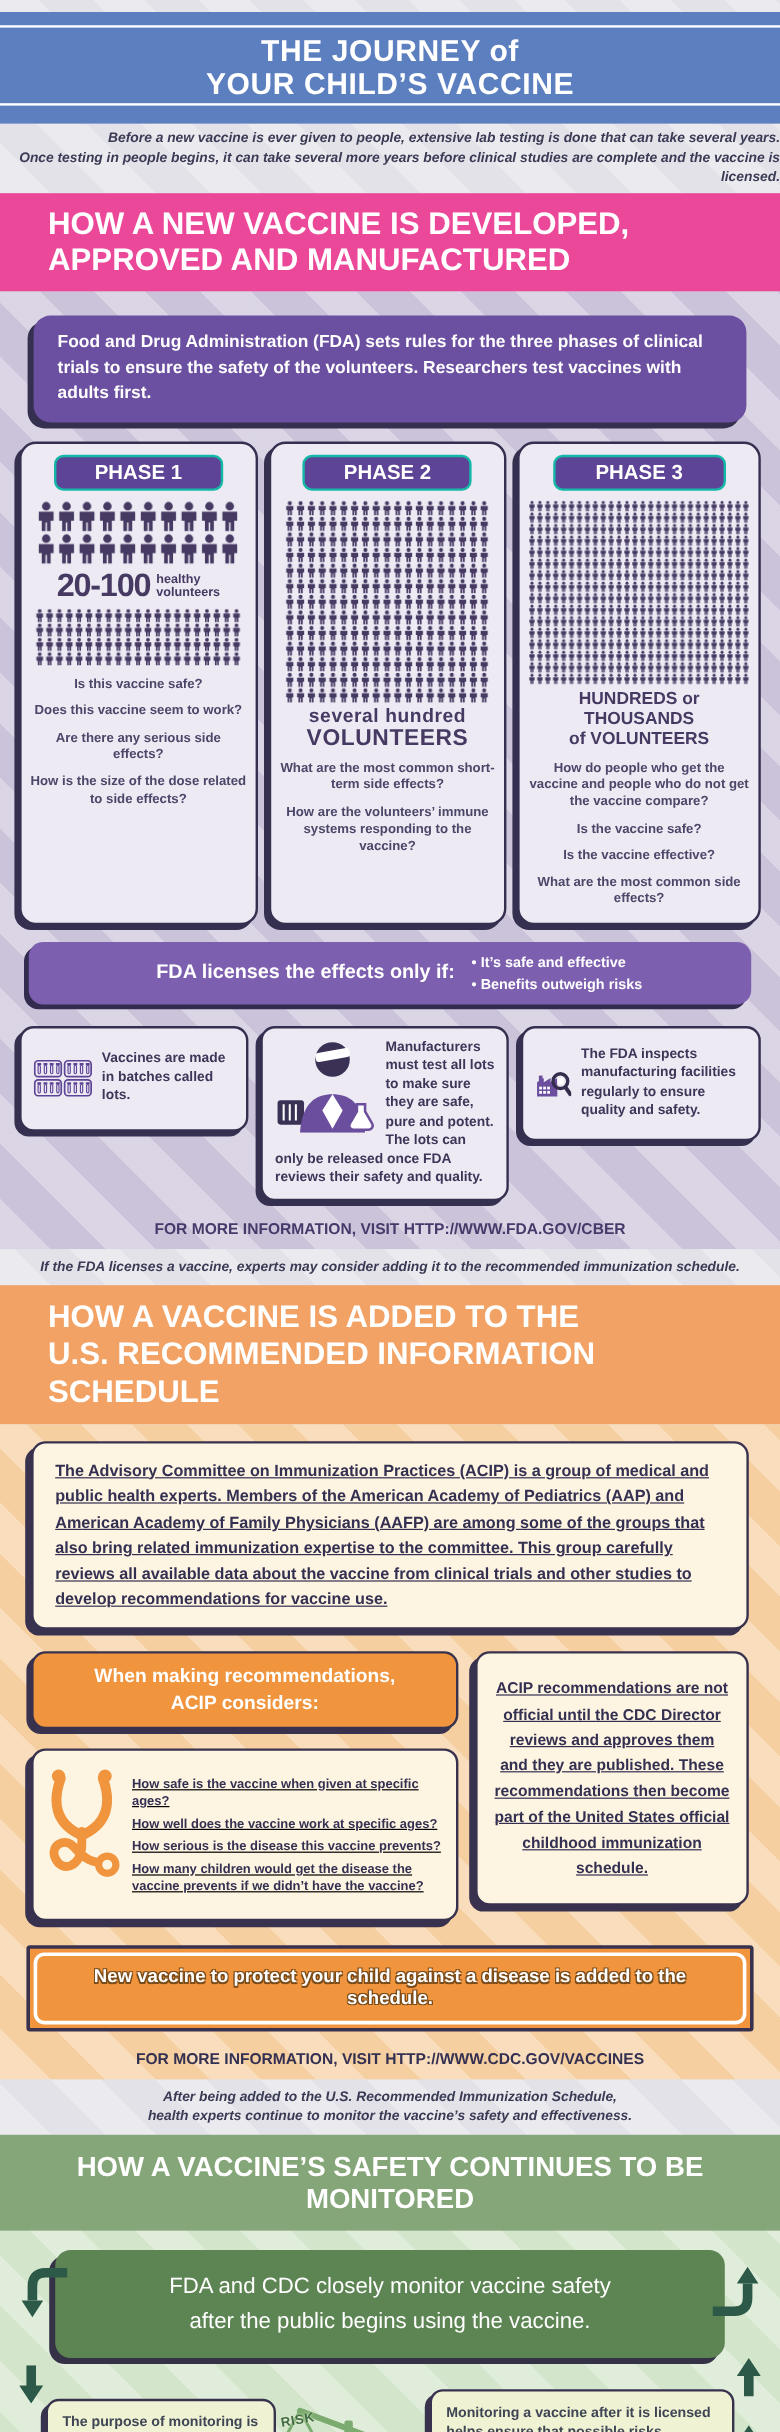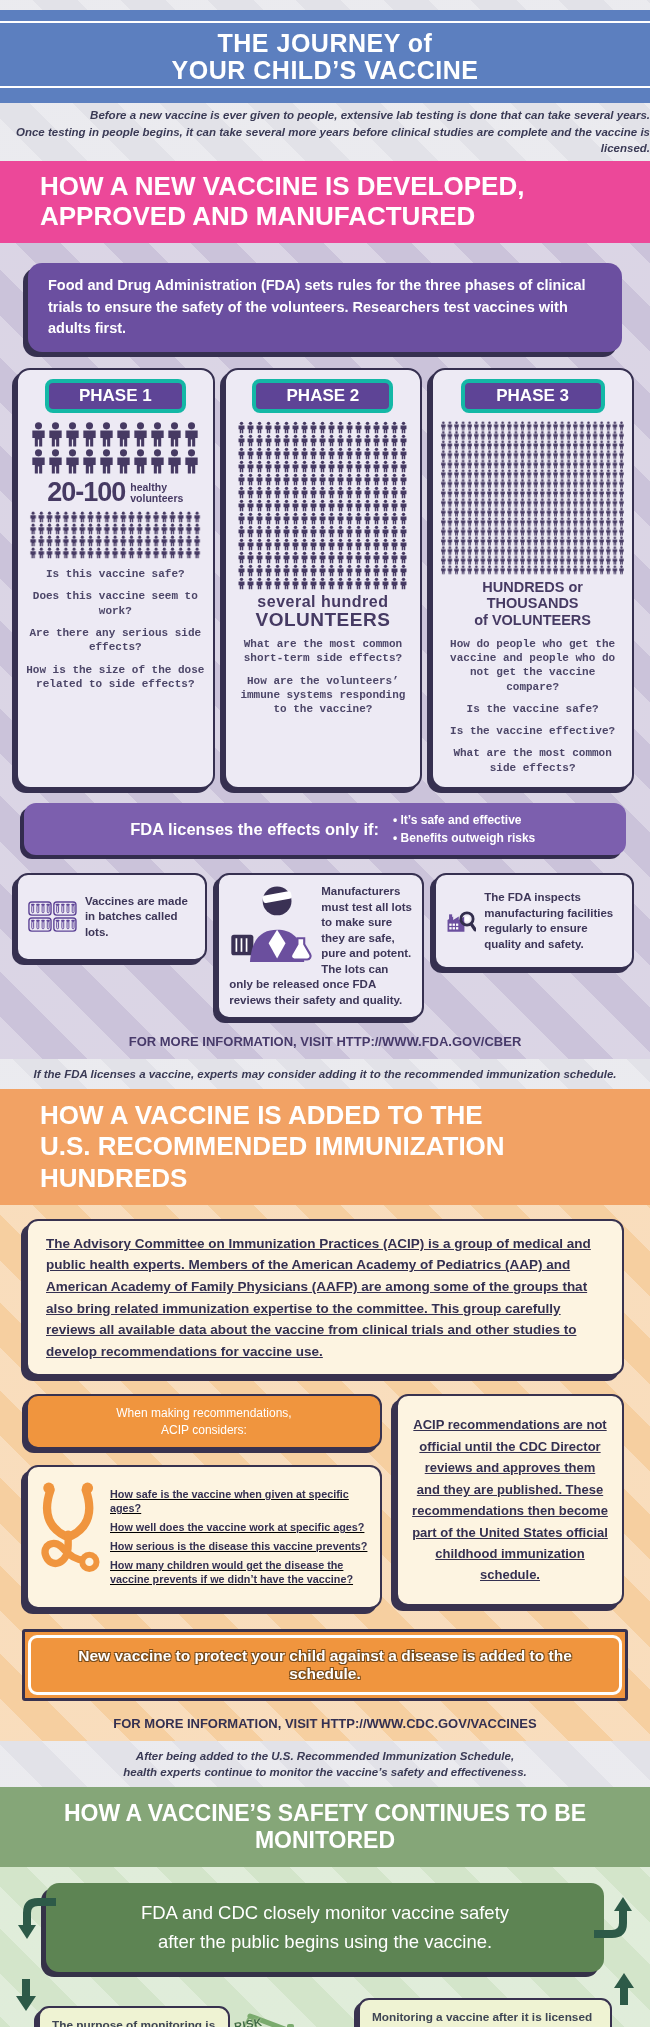--- a/index.html
+++ b/index.html
@@ -26,31 +26,31 @@
   .s2-head { background:#f2a264; padding:11px 20px 11px 40px; font-size:26px; line-height:1.2; color:#fff; font-weight:bold; }
   .s3-head { background:#85a678; padding:13px 0; font-size:23px; text-align:center; color:#fff; font-weight:bold; }
 
   
   .s1-body { background-color:#cbc3da; padding:20px 0 10px; }
   .fda-box { margin:0 28px; background:#6b4fa0; border-radius:14px; box-shadow:-5px 5px 0 #363050;
     padding:12px 20px; color:#fff; font-weight:bold; font-size:14.5px; line-height:1.5; }
   .phases { display:flex; gap:9px; margin:16px 16px 0; }
   .phase-card { flex:1; background:#edeaf4; border:2.5px solid #363050; border-radius:14px;
     box-shadow:-4px 4px 0 #363050; padding:9px 7px 12px; text-align:center; }
-  .phase-pill { background:#5e4496; border:4px solid #14b8a6; border-radius:8px; color:#fff;
+  .phase-pill { background:#5e4496; border:2px solid #14b8a6; border-radius:8px; color:#fff;
     font-weight:bold; font-size:17px; width:78%; margin:0 auto 8px; padding:3px 0; }
   .pgrid { line-height:0; margin:2px auto; }
   .p1num { display:flex; justify-content:center; align-items:center; gap:5px; margin:2px 0 3px; }
   .p1num .big { font-size:27px; font-weight:bold; color:#463a63; letter-spacing:-1px; }
   .p1num .small { font-size:10.5px; font-weight:bold; color:#463a63; text-align:left; line-height:1.05; }
   .vol1 { font-size:16px; font-weight:bold; color:#463a63; letter-spacing:.5px; margin-top:4px; line-height:1.0; }
   .vol2 { font-size:19px; font-weight:bold; color:#463a63; letter-spacing:.5px; line-height:1.0; margin-bottom:6px; }
   .vol3a { font-size:14.5px; font-weight:bold; color:#463a63; margin-top:4px; line-height:1.15; }
   .vol3b { font-size:14.5px; font-weight:bold; color:#463a63; line-height:1.15; margin-bottom:5px; }
-  .q { font-size:11px; font-weight:bold; color:#4c4668; line-height:1.3; margin-top:8px;font-family:Liberation Mono, monospace; }
+  .q { font-size:11px; font-weight:bold; color:#4c4668; line-height:1.3; margin-top:8px; }
   .license-bar { margin:14px 24px 0; background:#7c5fae; border-radius:12px; box-shadow:-4px 4px 0 #332c4e;
     display:flex; align-items:center; gap:14px; padding:8px 18px 8px 30px; }
   .license-label { color:#fff; font-weight:bold; font-size:16.5px; flex:1; text-align:right; }
   .license-bullets { color:#fff; font-weight:bold; font-size:12px; line-height:1.5; width:215px; }
   .info-cards { display:flex; gap:10px; margin:18px 16px 0; align-items:flex-start; }
   .info-card { background:#edeaf4; border:2.5px solid #363050; border-radius:12px; box-shadow:-4px 4px 0 #363050;
     padding:9px 10px; font-size:11.5px; font-weight:bold; color:#3d3658; line-height:1.35; }
   .ic1 { width:196px; display:flex; gap:8px; align-items:center; }
   .ic2 { width:212px; }
   .ic2 .fl { float:left; margin:0 6px 2px 0; }
@@ -63,21 +63,21 @@
   .transition { padding:7px 10px; text-align:center; font-style:italic; font-weight:bold;
     font-size:11.5px; color:#3a3a55; line-height:1.4; }
 
   
   .s2-body { background-color:#f6cfa0; padding:12px 0 10px; }
   .cream { background:#fdf4e1; border:2.5px solid #38324f; border-radius:12px; box-shadow:-5px 5px 0 #38324f;text-decoration:underline; }
   .acip-box { margin:2px 26px 0; padding:12px 18px; font-weight:bold; font-size:13.5px; color:#343051; line-height:1.6; }
   .acip-row { display:flex; gap:14px; margin:18px 26px 0; align-items:flex-start; }
   .acip-left { width:356px; }
   .considers-head { background:#f0953e; border:2.5px solid #38324f; border-radius:12px; box-shadow:-4px 4px 0 #38324f;
-    padding:9px 8px; text-align:center; color:#fff; font-weight:normal; font-size:12px; line-height:1.35; }
+    padding:9px 8px; text-align:center; color:#fff; font-weight:bold; font-size:16px; line-height:1.35; }
   .considers-box { margin-top:16px; padding:12px 10px 12px 6px; display:flex; align-items:center; gap:4px; }
   .cq { font-size:10.8px; font-weight:bold; color:#343051; line-height:1.3; margin:5px 0; text-align:left; }
   .acip-right { flex:1; padding:18px 14px; text-align:center; font-weight:bold; font-size:13px; color:#343051; line-height:1.65; }
   .added-banner-outer { margin:20px 22px 0; border:3px solid #38324f; border-radius:3px; background:#f0953e; padding:3px; }
   .added-banner { border:3px solid #fff; border-radius:9px; padding:9px 12px; text-align:center;
     color:#fff; font-weight:bold; font-size:15.5px;
     text-shadow:1px 1px 0 #7a4c1a, -1px 1px 0 #7a4c1a, 1px -1px 0 #7a4c1a, -1px -1px 0 #7a4c1a; }
 
   
   .s3-body { position:relative; background-color:#d3e5ca; padding:12px 0 8px; }
@@ -271,21 +271,21 @@
       </div>
     </div>
 
     <div class="more-info mi-purple">FOR MORE INFORMATION, VISIT HTTP://WWW.FDA.GOV/CBER</div>
   </div>
 
   <div class="transition gray-band stripes">If the FDA licenses a vaccine, experts may consider adding it to the recommended immunization schedule.</div>
 
   <div class="s2-head">
     <div>HOW A VACCINE IS ADDED TO THE</div>
-    <div>U.S. RECOMMENDED IMMUNIZATION HUNDREDS</div>
+    <div>U.S. RECOMMENDED INFORMATION SCHEDULE</div>
   </div>
   <div class="s2-body stripes">
     <div class="cream acip-box">The Advisory Committee on Immunization Practices (ACIP) is a group of medical and public health experts. Members of the American Academy of Pediatrics (AAP) and American Academy of Family Physicians (AAFP) are among some of the groups that also bring related immunization expertise to the committee. This group carefully reviews all available data about the vaccine from clinical trials and other studies to develop recommendations for vaccine use.</div>
 
     <div class="acip-row">
       <div class="acip-left">
         <div class="considers-head">
           <div>When making recommendations,</div>
           <div>ACIP considers:</div>
         </div>

